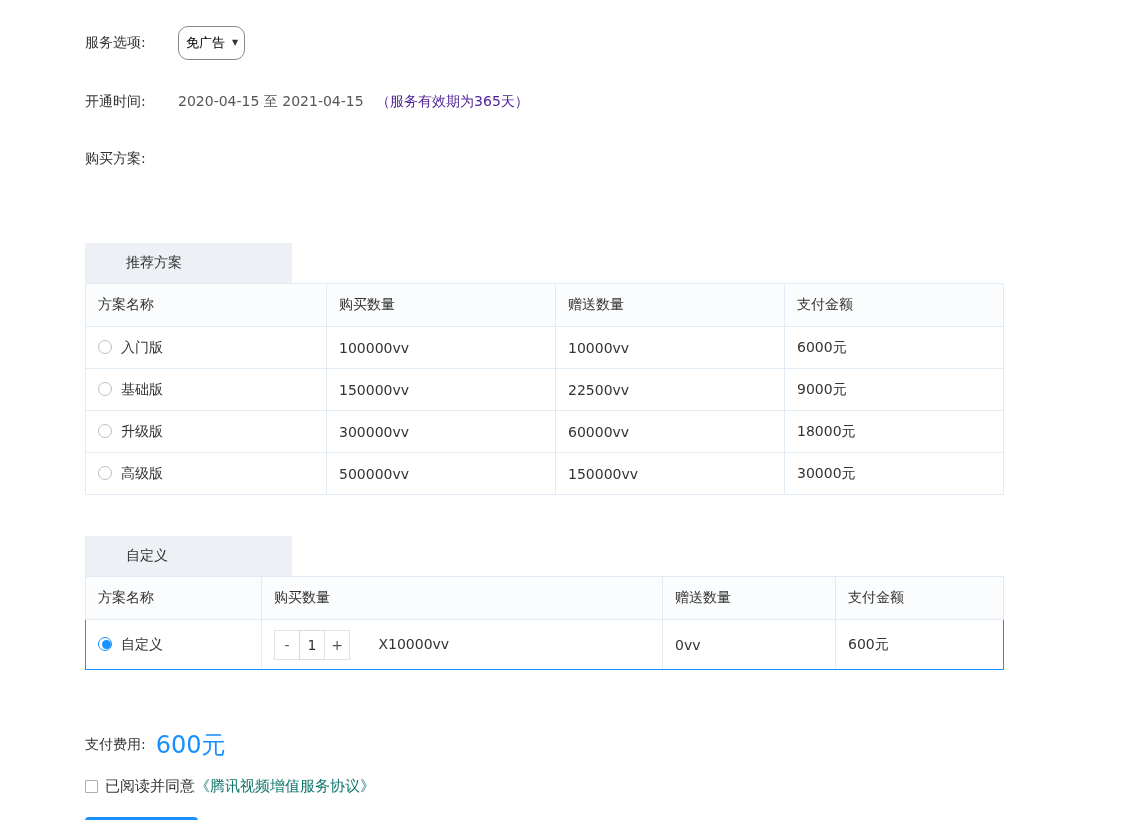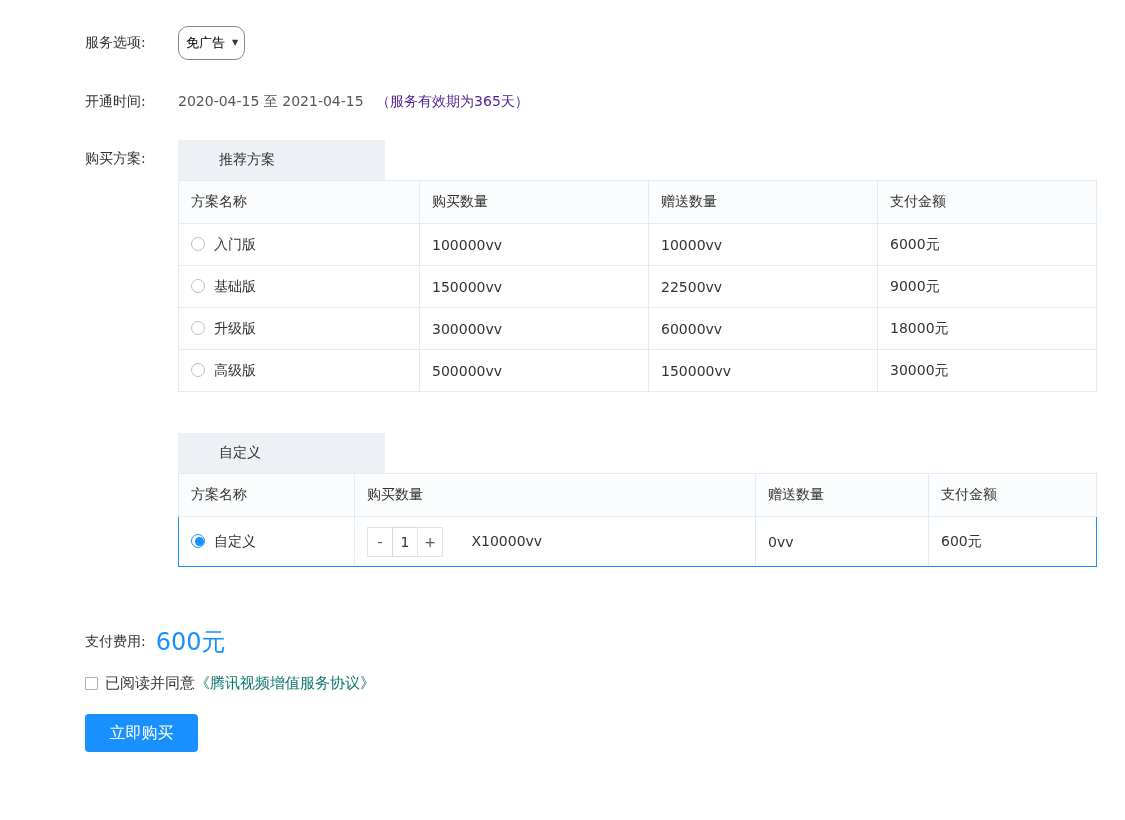--- a/index.html
+++ b/index.html
@@ -24,21 +24,21 @@
     display: inline-flex; align-items: center;
     border: 1px solid #8a8a8a; border-radius: 10px;
     height: 34px; padding: 0 6px 0 7px; background: #fff; cursor: default;
     font-size: 13px; color: #000;
   }
   .select-arrow { font-size: 8px; margin-left: 7px; color: #333; }
 
   .date-row { margin-top: 37px; height: 20px; color: #555; }
   .date-note { color: #4c1d95; margin-left: 8px; }
 
-  .plans-section { margin-top: 28px; display: flex; align-items: flex-start; }
+  .plans-section { margin-top: 28px; display: flex; align-items: flex-start; flex-direction: column; }
   .plans-col { width: 918px; }
 
   .tab {
     width: 207px; height: 40px; line-height: 40px;
     background: #edf1f6; color: #333; padding-left: 41px; cursor: pointer; font-family: Liberation Serif, serif;
   }
   .tab.custom { margin-top: 41px; }
 
   table { width: 918px; border-collapse: collapse; table-layout: fixed; }
   th, td {

